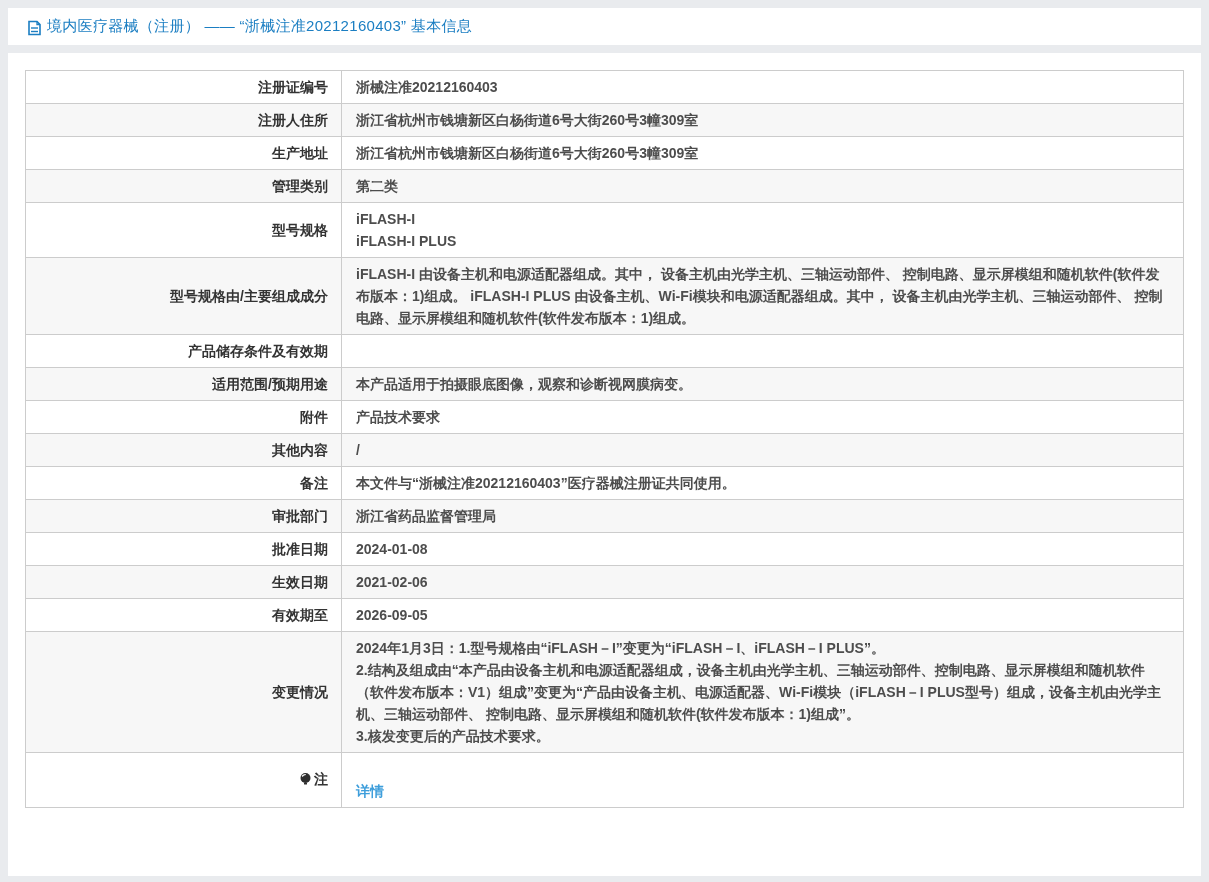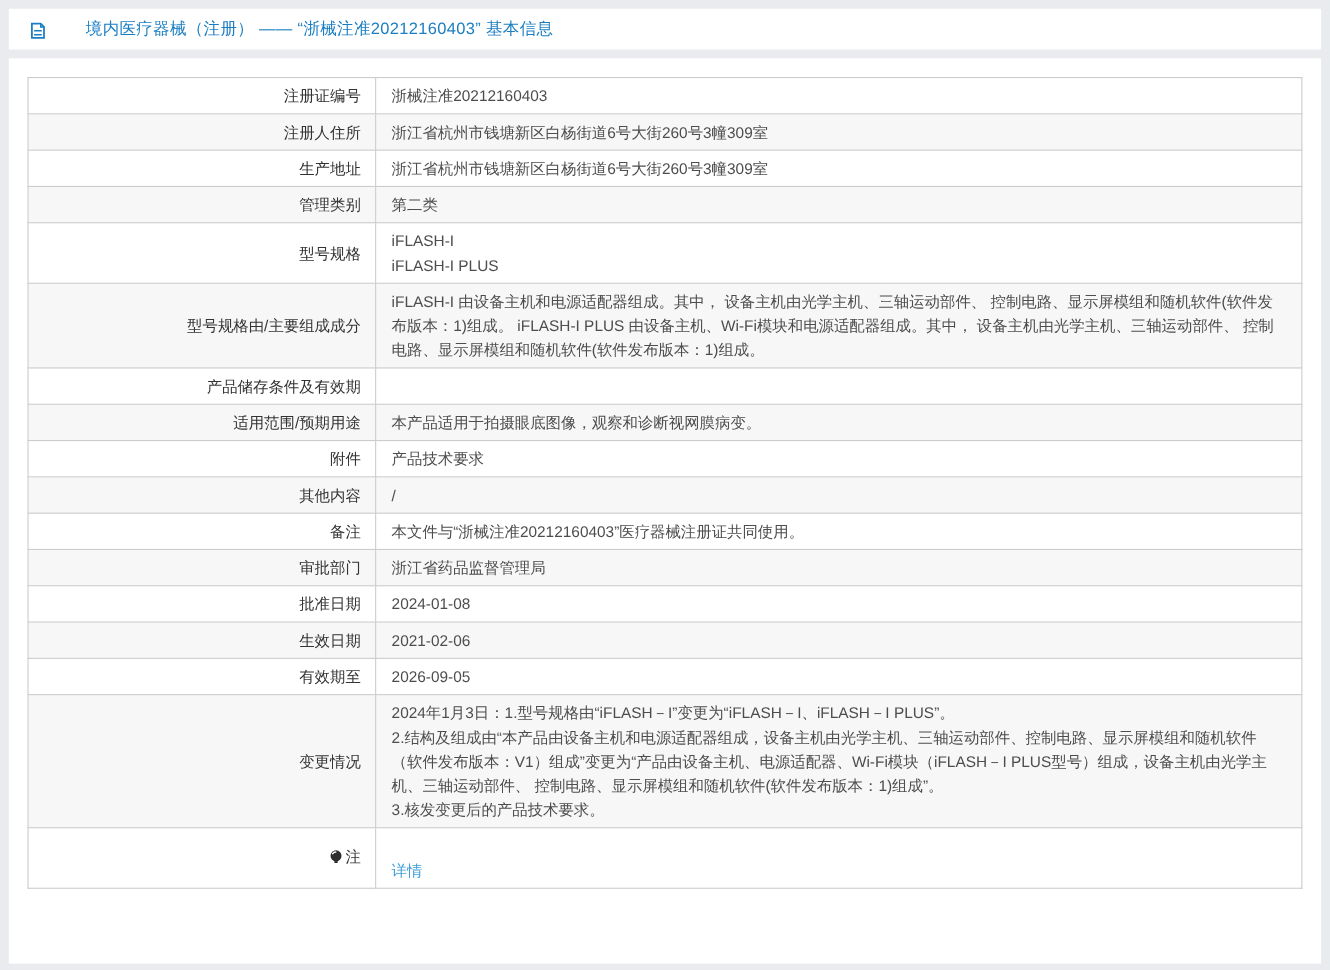--- a/index.html
+++ b/index.html
@@ -8,39 +8,39 @@
     background: #e9ebee;
     font-family: "Liberation Sans", "DejaVu Sans", sans-serif;
   }
   .header-bar {
     margin: 8px 8px 0 8px;
     background: #ffffff;
     height: 37px;
     display: flex;
     align-items: center;
     padding-left: 19px;
-    gap: 31px;
   }
   .header-bar .doc-ic {
     display: inline-flex;
     margin-right: 5px;
     position: relative;
     top: 1px;
   }
   .page-title {
     color: #1b7ec2;
     font-size: 15px;
     font-weight: 500;
     letter-spacing: 0.3px;
   }
   .panel {
     margin: 8px 8px 6px 8px;
     background: #ffffff;
     padding: 17px;
     height: 823px;
+    font-weight: bold;
   }
   table.info-table {
     width: 100%;
     border-collapse: collapse;
     table-layout: fixed;
   }
   table.info-table td {
     border: 1px solid #cccccc;
     font-size: 14px;
     line-height: 22px;

